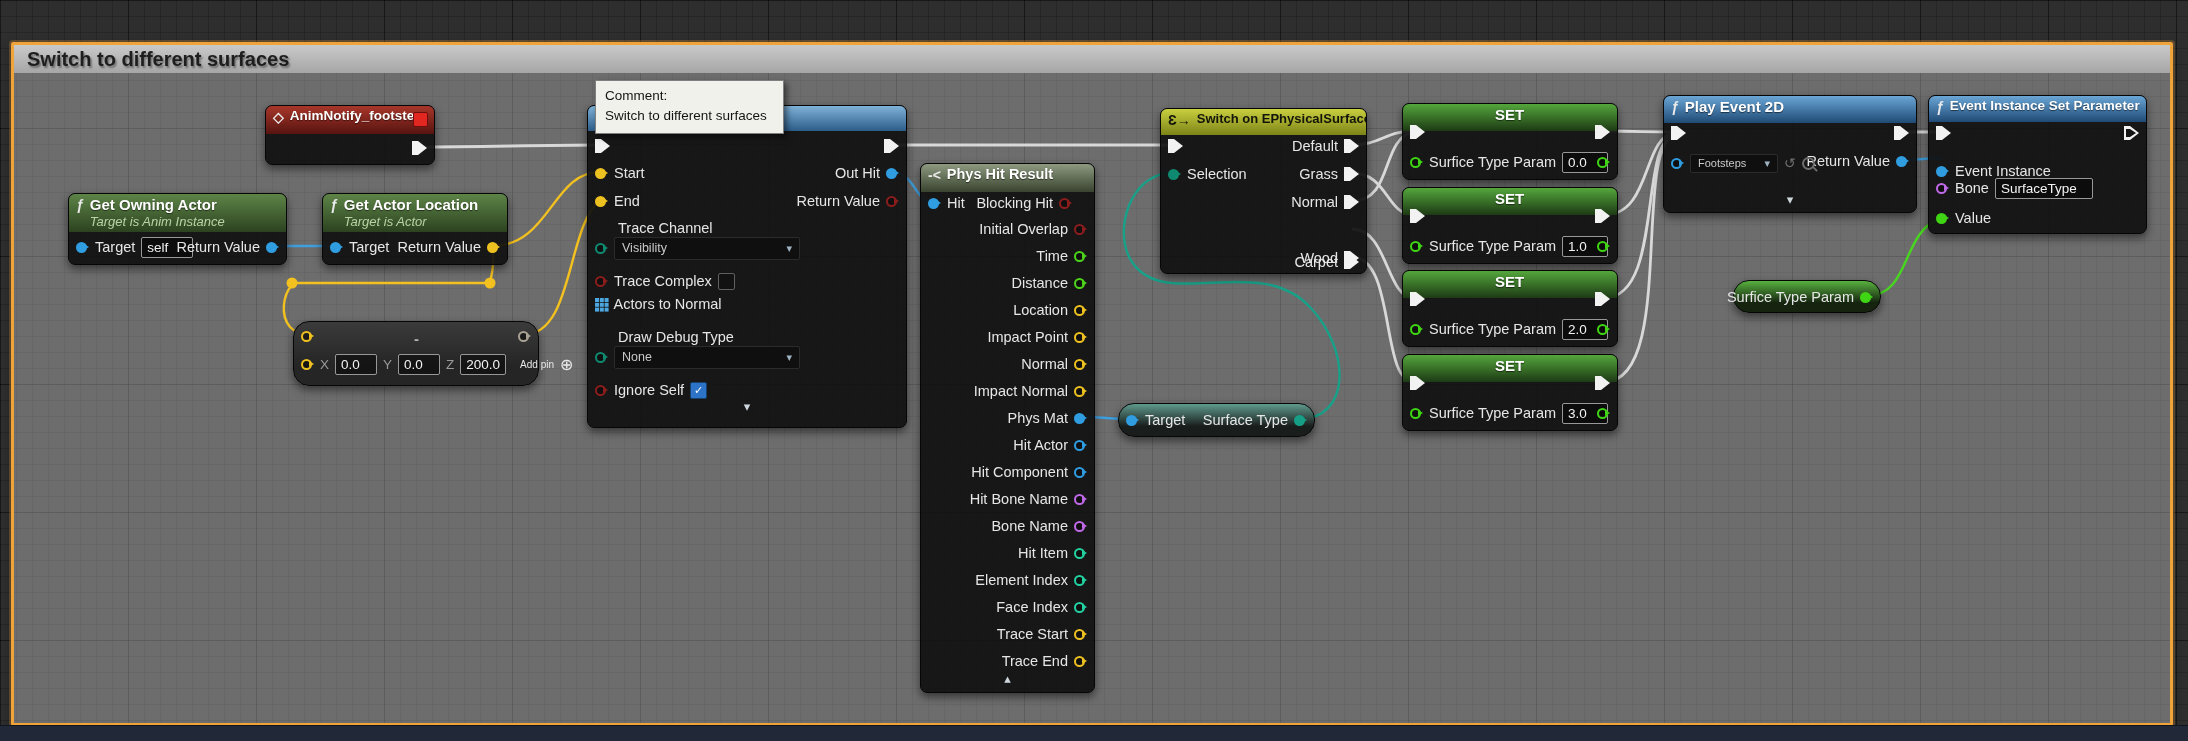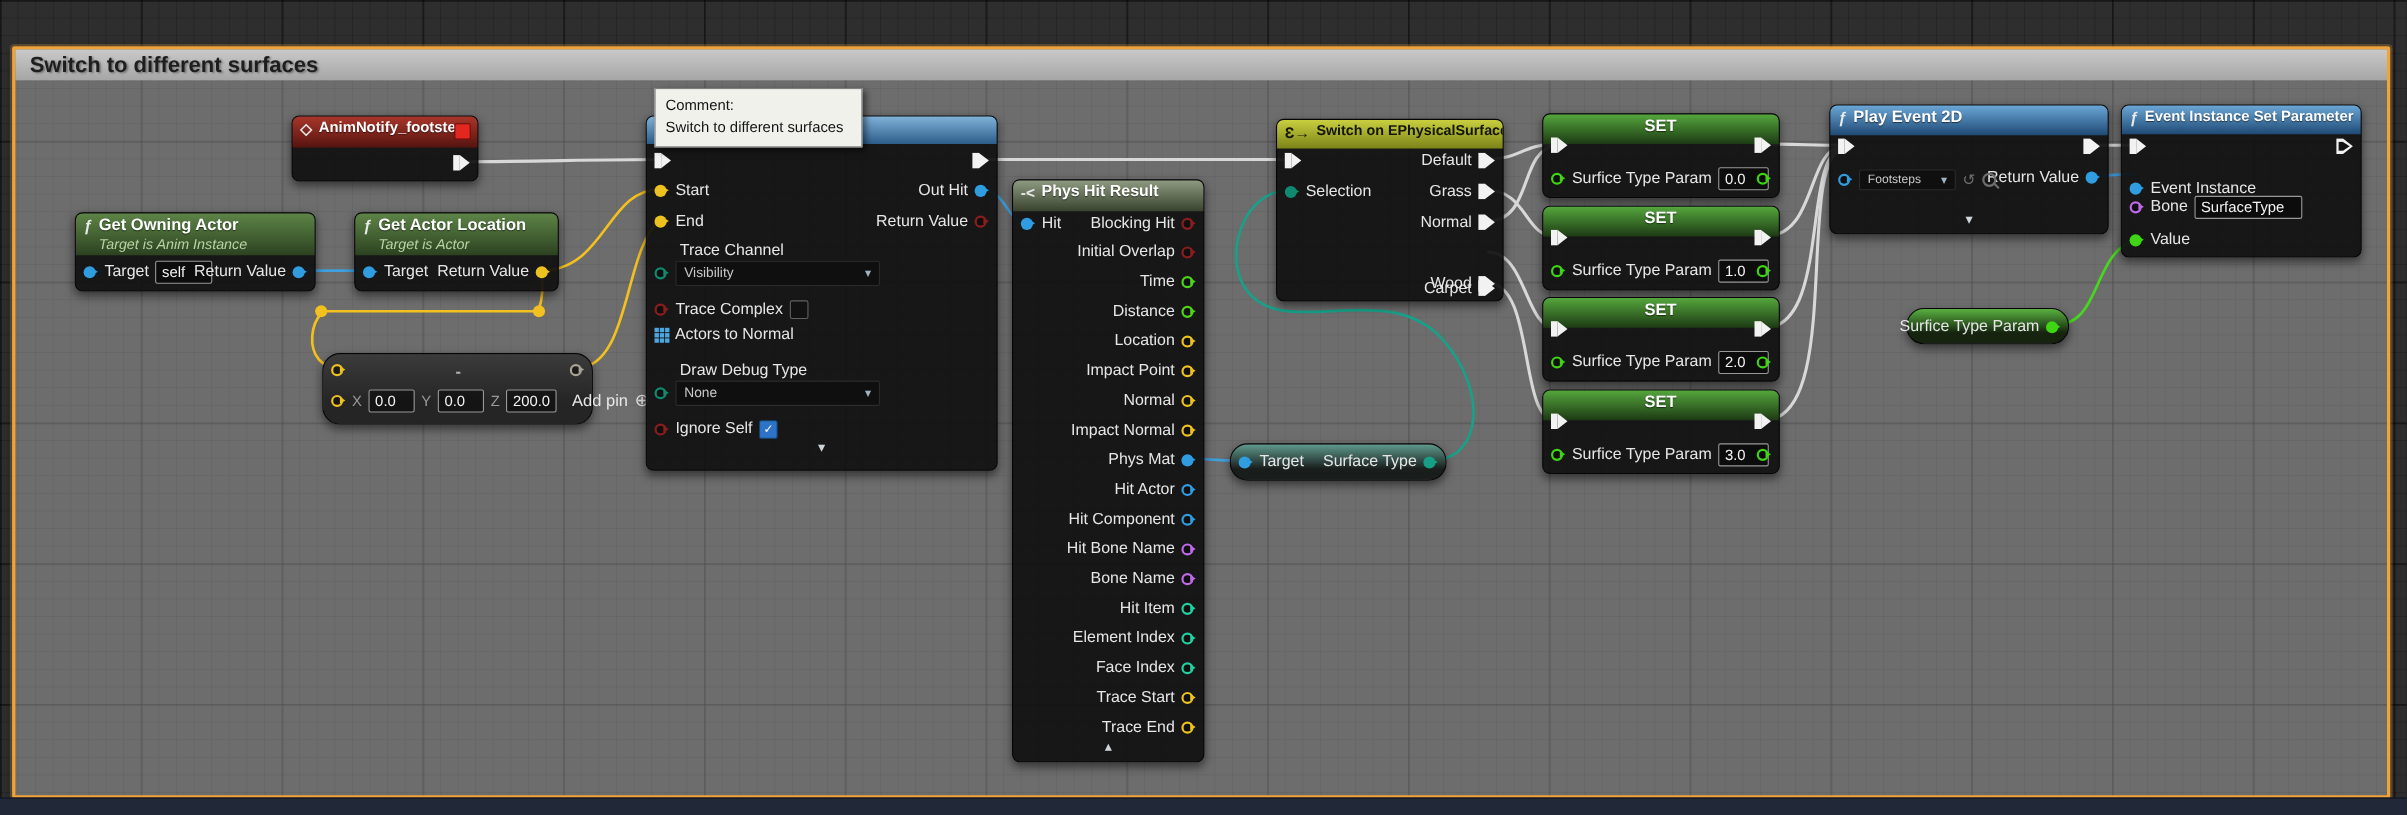--- a/index.html
+++ b/index.html
@@ -57,21 +57,21 @@
     display:flex;align-items:center;justify-content:center;font-size:11px;color:#fff;flex:0 0 auto;}
   .cb.on{background:#2d74c8;border-color:#16406f;}
   .chev{position:absolute;left:0;right:0;text-align:center;color:#cdd6db;font-size:13px;line-height:13px;}
   .ghosticons{display:flex;align-items:center;gap:6px;color:#6e6e6e;font-size:14px;}
   .mag{position:relative;width:9px;height:9px;border:2px solid #6e6e6e;border-radius:50%;display:inline-block;}
   .mag:after{content:"";position:absolute;width:6px;height:2px;background:#6e6e6e;transform:rotate(45deg);
     right:-5px;bottom:-2px;}
   .tooltip{position:absolute;background:#f1f1ec;border:1px solid #7f7f7f;box-shadow:3px 3px 6px rgba(0,0,0,.5);
     padding:5px 10px 6px 9px;font-size:13.5px;color:#141414;line-height:1.5;white-space:nowrap;z-index:60;}
   .navy{position:absolute;left:0;right:0;bottom:0;height:15px;background:#212939;border-top:1px solid #10151f;}
-  .suffix{color:#e8e8e8;font-size:15px;}
+  .suffix{color:#e8e8e8;font-size:10px;}
   .oplus{color:#e8e8e8;font-size:16px;}
   .cglyph{position:absolute;color:#b5b5b5;font-weight:bold;font-size:15px;}
 </style>
 </head>
 <body>
 
 <div id="stage">
   <div class="comment" id="commentBox" style="left: 11px; top: 42px; width: 2156px; height: 678px; border-color: rgb(239, 163, 57);">
     <div class="bar">
       <span class="t">Switch to different surfaces</span>
@@ -298,21 +298,21 @@
           </span>
         </div>
         <div class="chev" style="top: 508px;">▴</div>
         <div class="row left" style="top: 28px; left: 7px;">
           <span style="display: flex; align-items: center;">
             <span class="dpin" style="color: rgb(47, 157, 224); background: rgb(47, 157, 224);"></span>
             <span class="tail" style="color: rgb(47, 157, 224);"></span>
           </span>
           <span class="lbl">Hit</span>
         </div>
-        <div class="row right" style="top: 28px; right: 7px;">
+        <div class="row right" style="top: 28px; right: 22px;">
           <span style="display: flex; align-items: center;">
             <span class="dpin hollow" style="color: rgb(140, 29, 29);"></span>
             <span class="tail" style="color: rgb(140, 29, 29);"></span>
           </span>
           <span class="lbl">Blocking Hit</span>
         </div>
         <div class="row right" style="top: 54px; right: 7px;">
           <span style="display: flex; align-items: center;">
             <span class="dpin hollow" style="color: rgb(140, 29, 29);"></span>
             <span class="tail" style="color: rgb(140, 29, 29);"></span>

